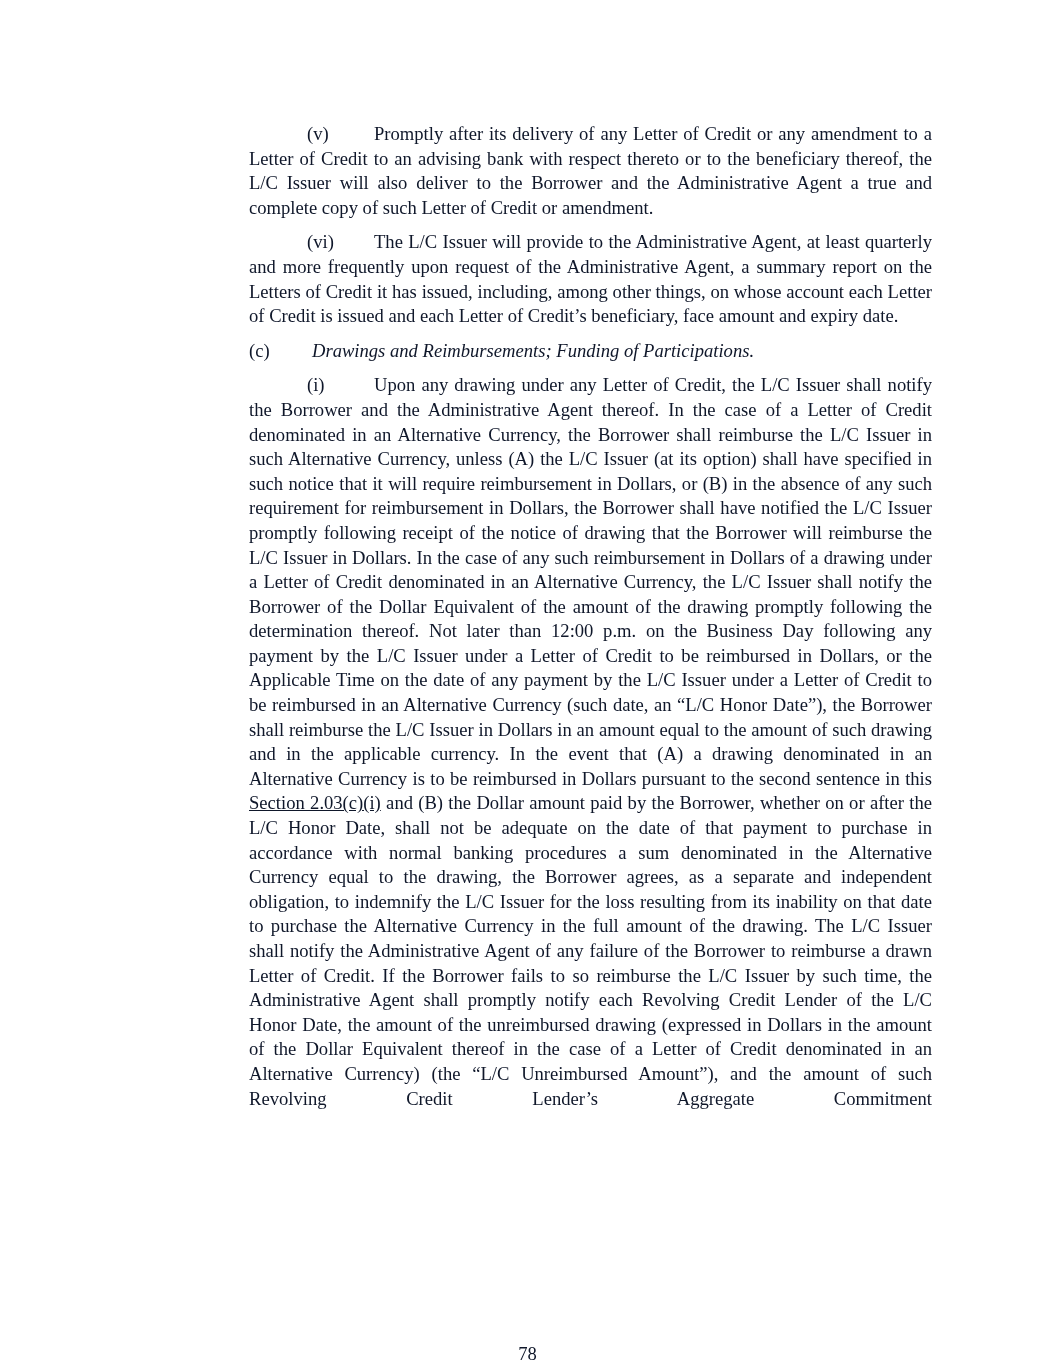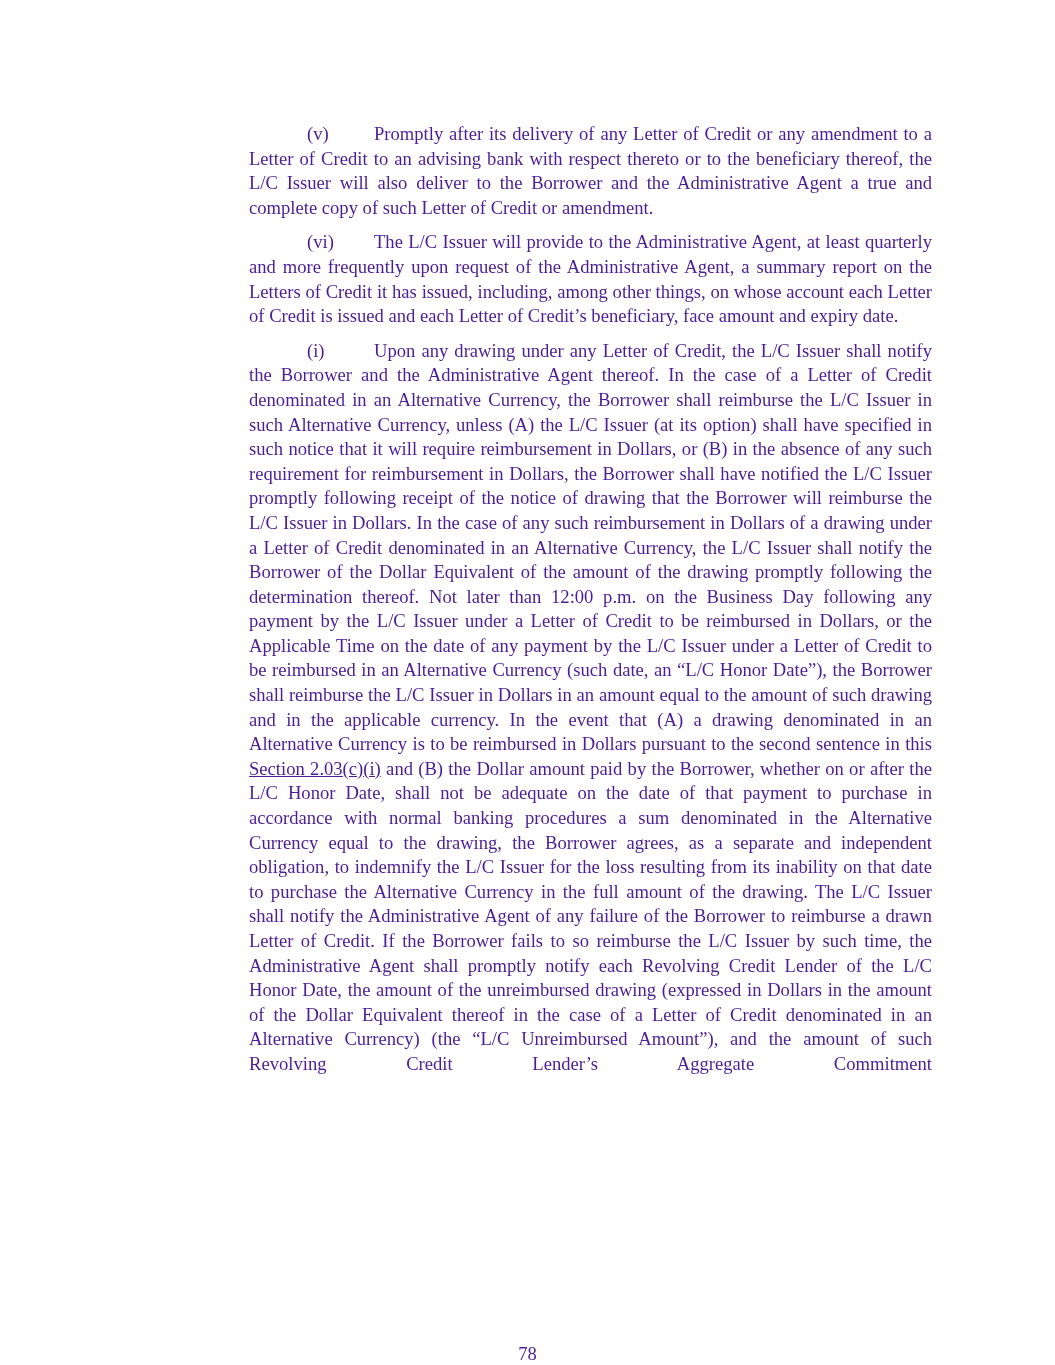--- a/index.html
+++ b/index.html
@@ -8,21 +8,21 @@
       padding: 0;
       background: #ffffff;
     }
     .page {
       position: relative;
       width: 1055px;
       height: 1365px;
       background: #ffffff;
       overflow: hidden;
       font-family: "Liberation Serif", serif;
-      color: #4c1d95;
+      color: #0f172a;
     }
     .text-block {
       position: absolute;
       left: 249px;
       top: 122px;
       width: 683px;
     }
     .para {
       margin: 0 0 10px 0;
       font-size: 18.6px;
@@ -58,19 +58,20 @@
 </head>
 <body>
 
 <div class="page">
   <div class="text-block">
 
     <p class="para sub"><span class="label-tab">(v)</span><span>Promptly after its delivery of any Letter of Credit or any amendment to a Letter of Credit to an advising bank with respect thereto or to the beneficiary thereof, the L/C Issuer will also deliver to the Borrower and the Administrative Agent a true and complete copy of such Letter of Credit or amendment.</span></p>
 
     <p class="para sub"><span class="label-tab">(vi)</span><span>The L/C Issuer will provide to the Administrative Agent, at least quarterly and more frequently upon request of the Administrative Agent, a summary report on the Letters of Credit it has issued, including, among other things, on whose account each Letter of Credit is issued and each Letter of Credit’s beneficiary, face amount and expiry date.</span></p>
 
+    <p class="para"><span class="label-tab-c">(c)</span><span class="italic">Drawings and Reimbursements; Funding of Participations.</span></p>
 
     <p class="para sub justify-last"><span class="label-tab">(i)</span><span>Upon any drawing under any Letter of Credit, the L/C Issuer shall notify the Borrower and the Administrative Agent thereof. In the case of a Letter of Credit denominated in an Alternative Currency, the Borrower shall reimburse the L/C Issuer in such Alternative Currency, unless (A) the L/C Issuer (at its option) shall have specified in such notice that it will require reimbursement in Dollars, or (B) in the absence of any such requirement for reimbursement in Dollars, the Borrower shall have notified the L/C Issuer promptly following receipt of the notice of drawing that the Borrower will reimburse the L/C Issuer in Dollars.  In the case of any such reimbursement in Dollars of a drawing under a Letter of Credit denominated in an Alternative Currency, the L/C Issuer shall notify the Borrower of the Dollar Equivalent of the amount of the drawing promptly following the determination thereof. Not later than 12:00 p.m. on the Business Day following any payment by the L/C Issuer under a Letter of Credit to be reimbursed in Dollars, or the Applicable Time on the date of any payment by the L/C Issuer under a Letter of Credit to be reimbursed in an Alternative Currency (such date, an “</span><span class="bold">L/C Honor Date</span><span>”), the Borrower shall reimburse the L/C Issuer in Dollars in an amount equal to the amount of such drawing and in the applicable currency.  In the event that (A) a drawing denominated in an Alternative Currency is to be reimbursed in Dollars pursuant to the second sentence in this </span><span class="underline">Section 2.03(c)(i)</span><span> and (B) the Dollar amount paid by the Borrower, whether on or after the L/C Honor Date, shall not be adequate on the date of that payment to purchase in accordance with normal banking procedures a sum denominated in the Alternative Currency equal to the drawing, the Borrower agrees, as a separate and independent obligation, to indemnify the L/C Issuer for the loss resulting from its inability on that date to purchase the Alternative Currency in the full amount of the drawing.  The L/C Issuer shall notify the Administrative Agent of any failure of the Borrower to reimburse a drawn Letter of Credit.  If the Borrower fails to so reimburse the L/C Issuer by such time, the Administrative Agent shall promptly notify each Revolving Credit Lender of the L/C Honor Date, the amount of the unreimbursed drawing (expressed in Dollars in the amount of the Dollar Equivalent thereof in the case of a Letter of Credit denominated in an Alternative Currency) (the “</span><span class="bold">L/C Unreimbursed Amount</span><span>”), and the amount of such Revolving Credit Lender’s Aggregate Commitment</span></p>
 
   </div>
 
   <div class="page-number">78</div>
 </div>
 
 </body></html>

